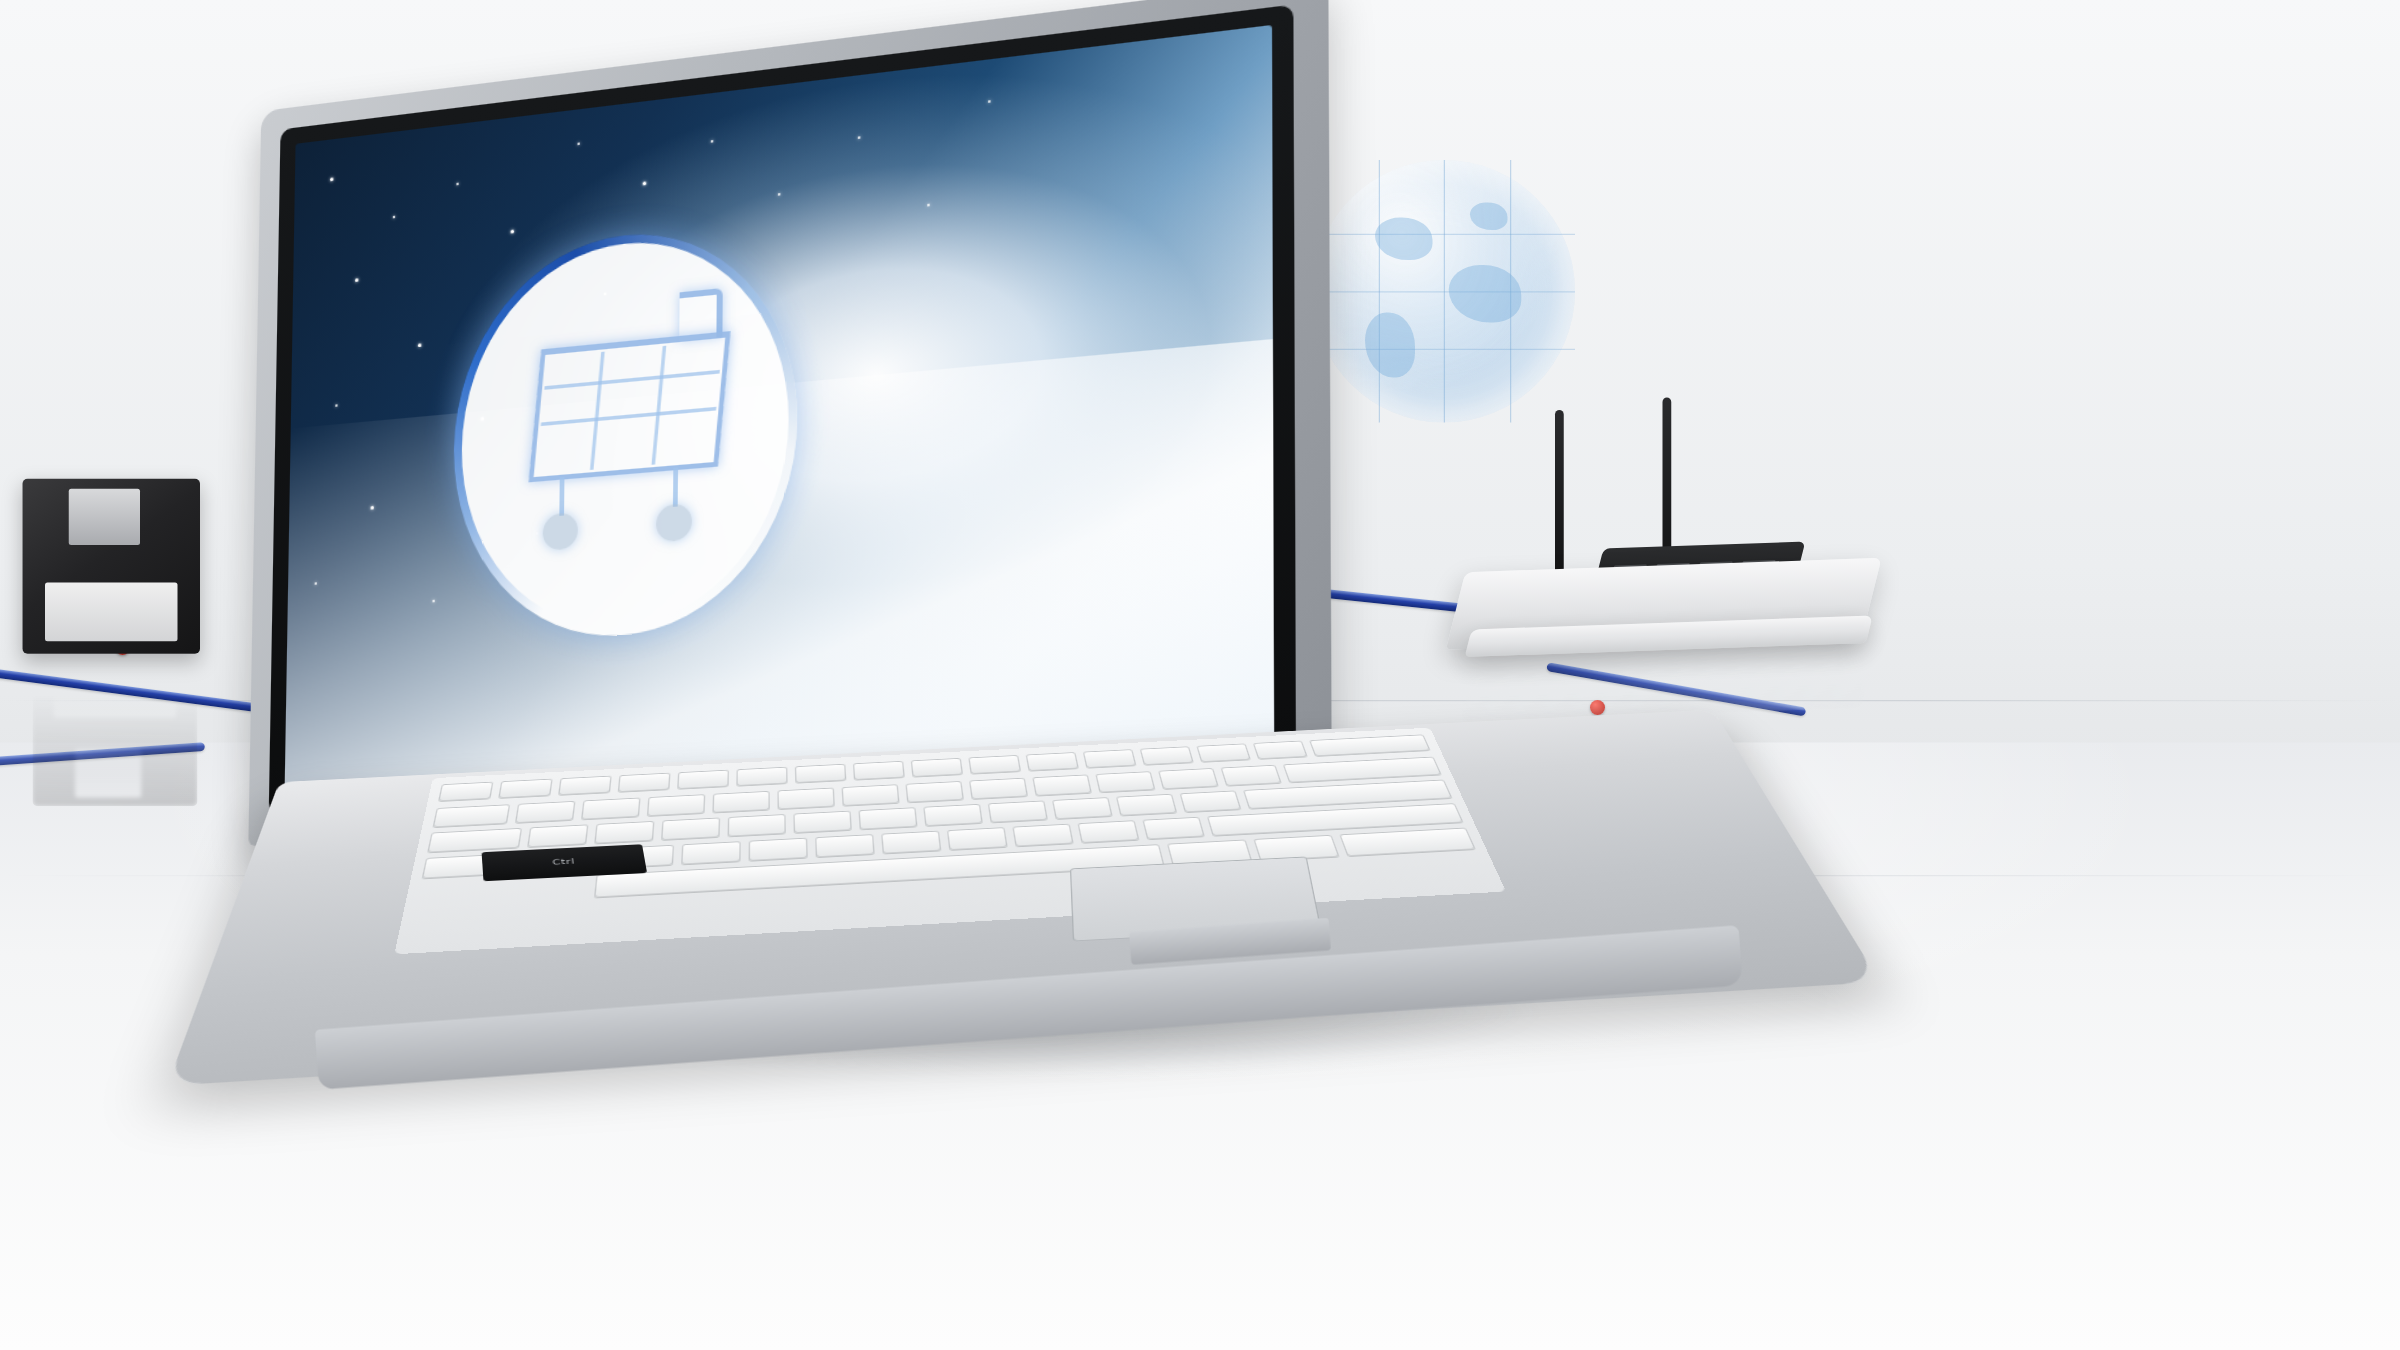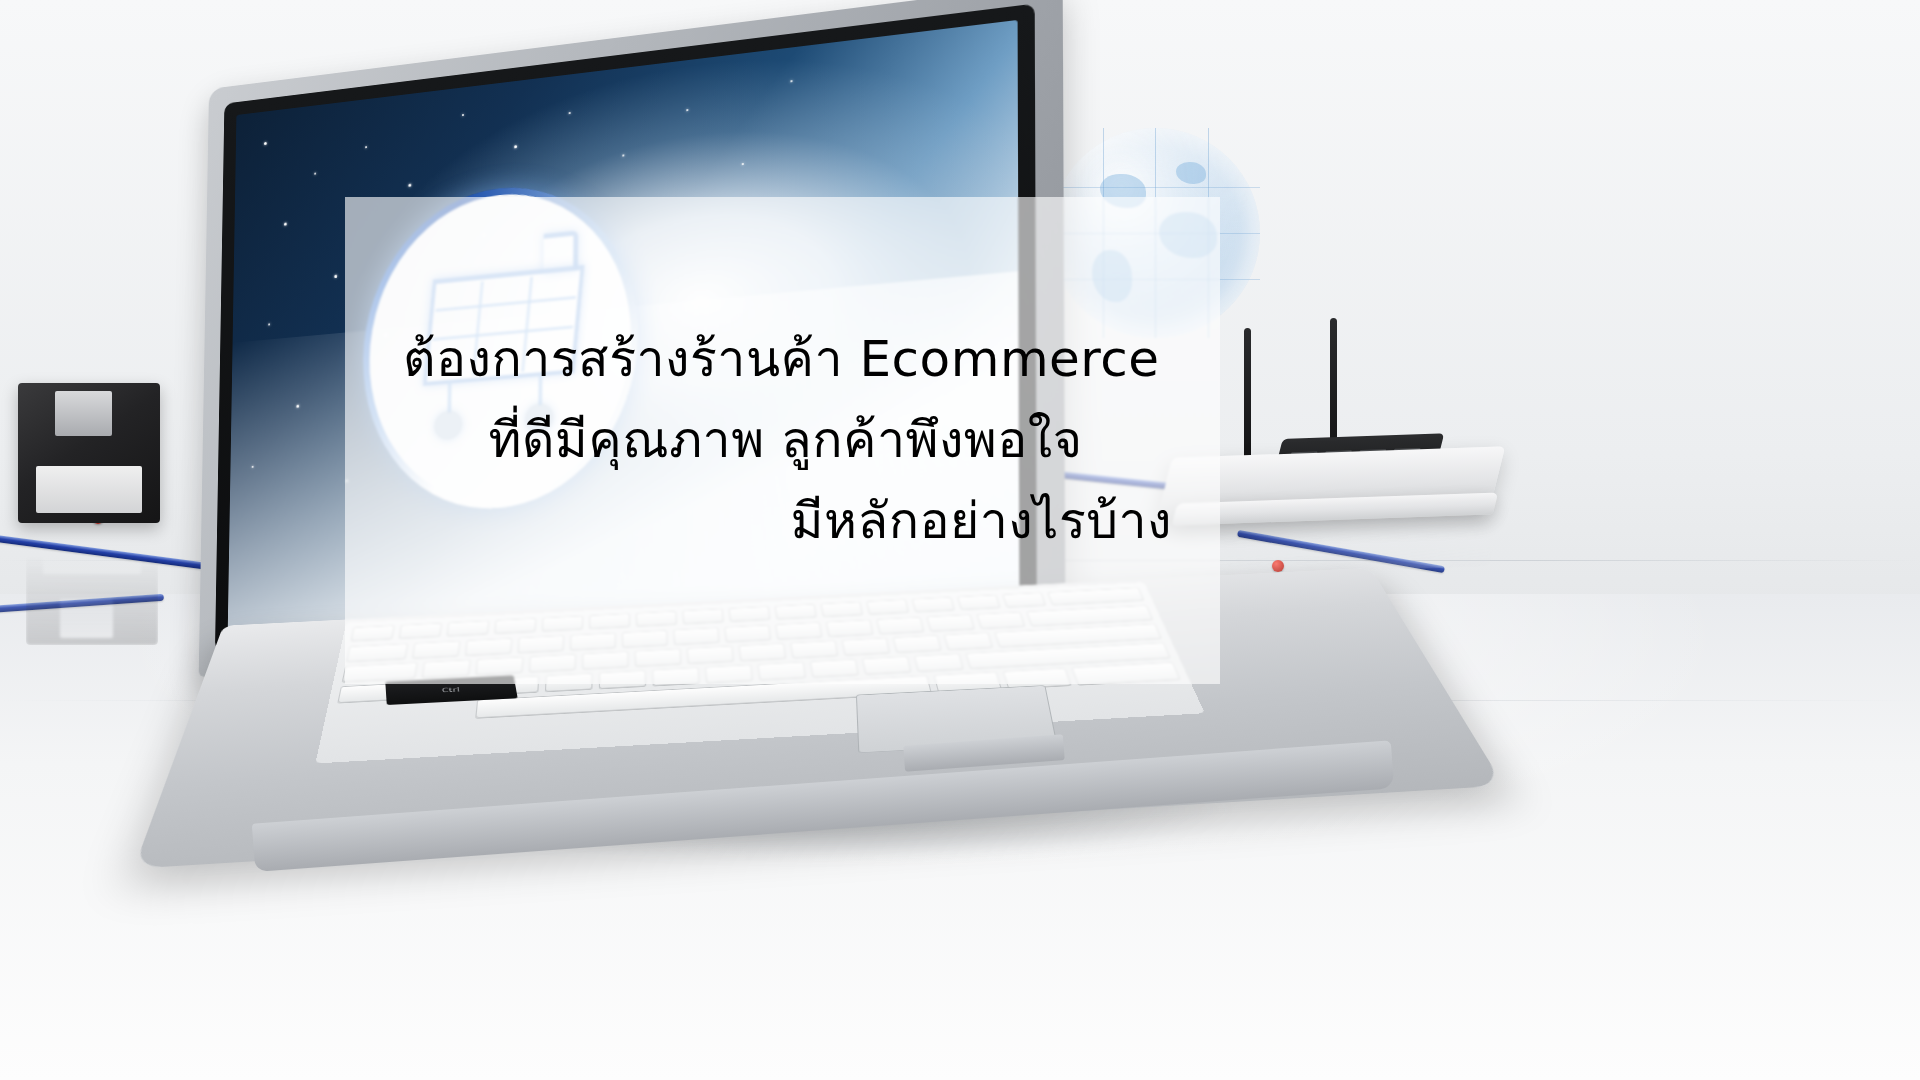--- a/index.html
+++ b/index.html
@@ -466,19 +466,14 @@
       <span>Ctrl</span>
     </div>
 
     <div class="touchpad" style="left:856px; top:690px; width:190px; height:86px;"></div>
 
     <div class="base-front" style="left:252px; top:782px; width:1142px; height:48px; transform:rotate(-4.2deg);"></div>
     <div class="base-front" style="left:904px; top:740px; width:160px; height:26px; transform:rotate(-4.2deg); border-radius:3px;"></div>
 
   </div>
 
-  <div id="overlay-panel" style="left:345px; top:197px; width:875px; height:487px;">
-    <div class="headline-line l1">ต้องการสร้างร้านค้า Ecommerce</div>
-    <div class="headline-line l2">ที่ดีมีคุณภาพ ลูกค้าพึงพอใจ</div>
-    <div class="headline-line l3">มีหลักอย่างไรบ้าง</div>
-  </div>
 
 </div>
 
 </body></html>

